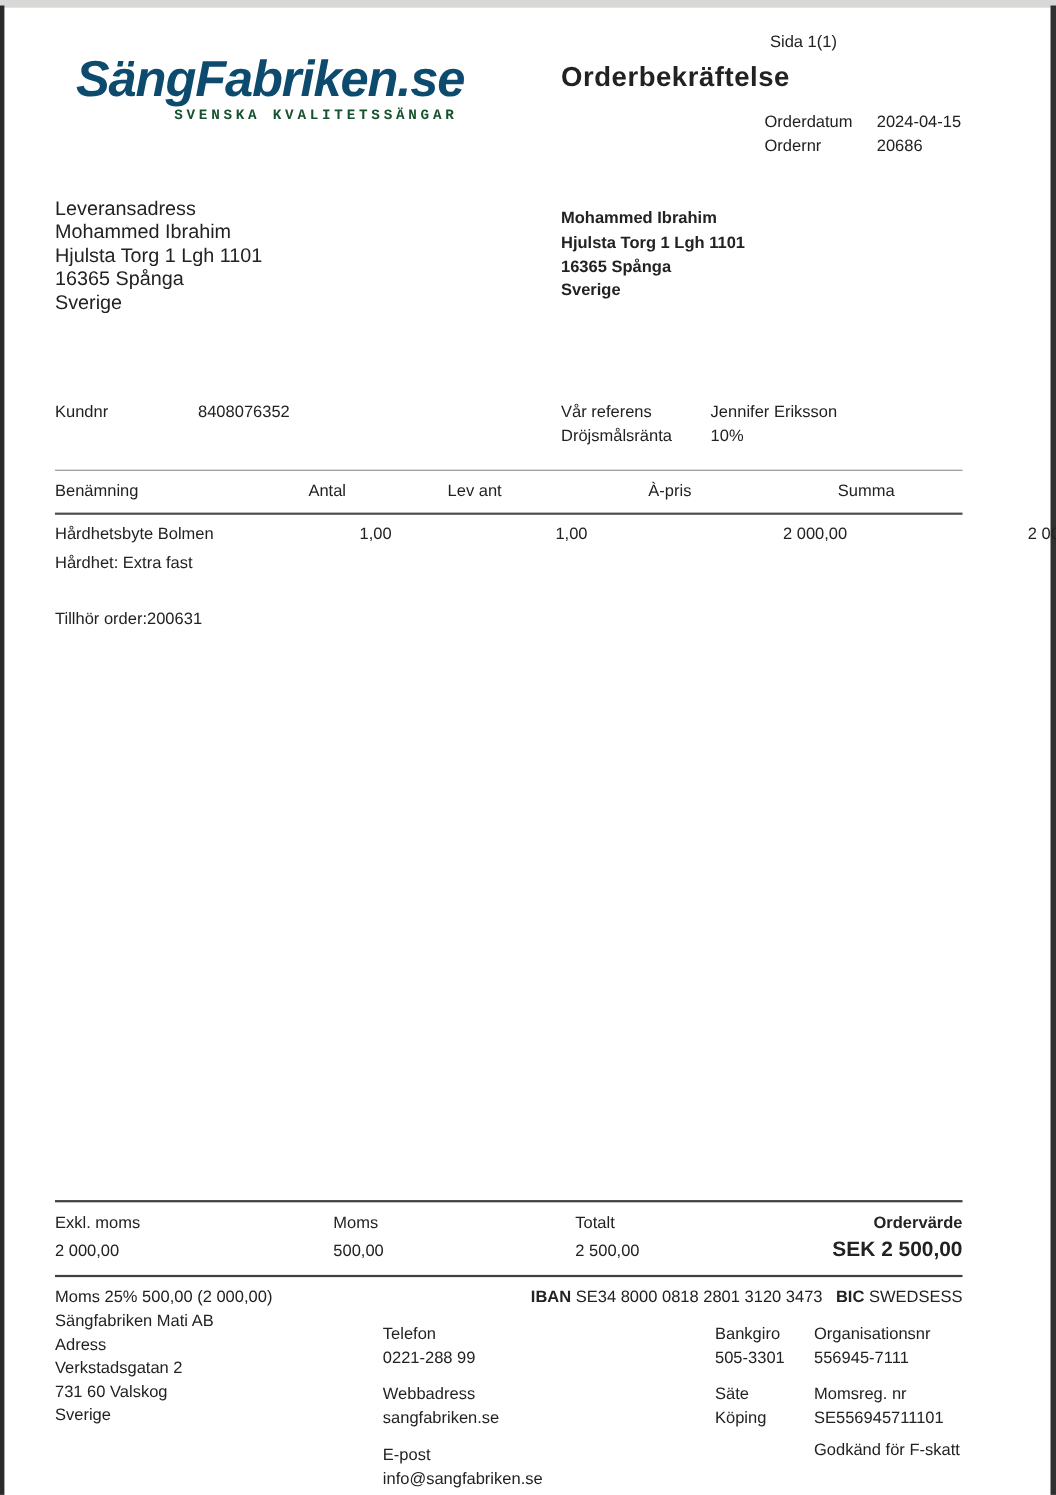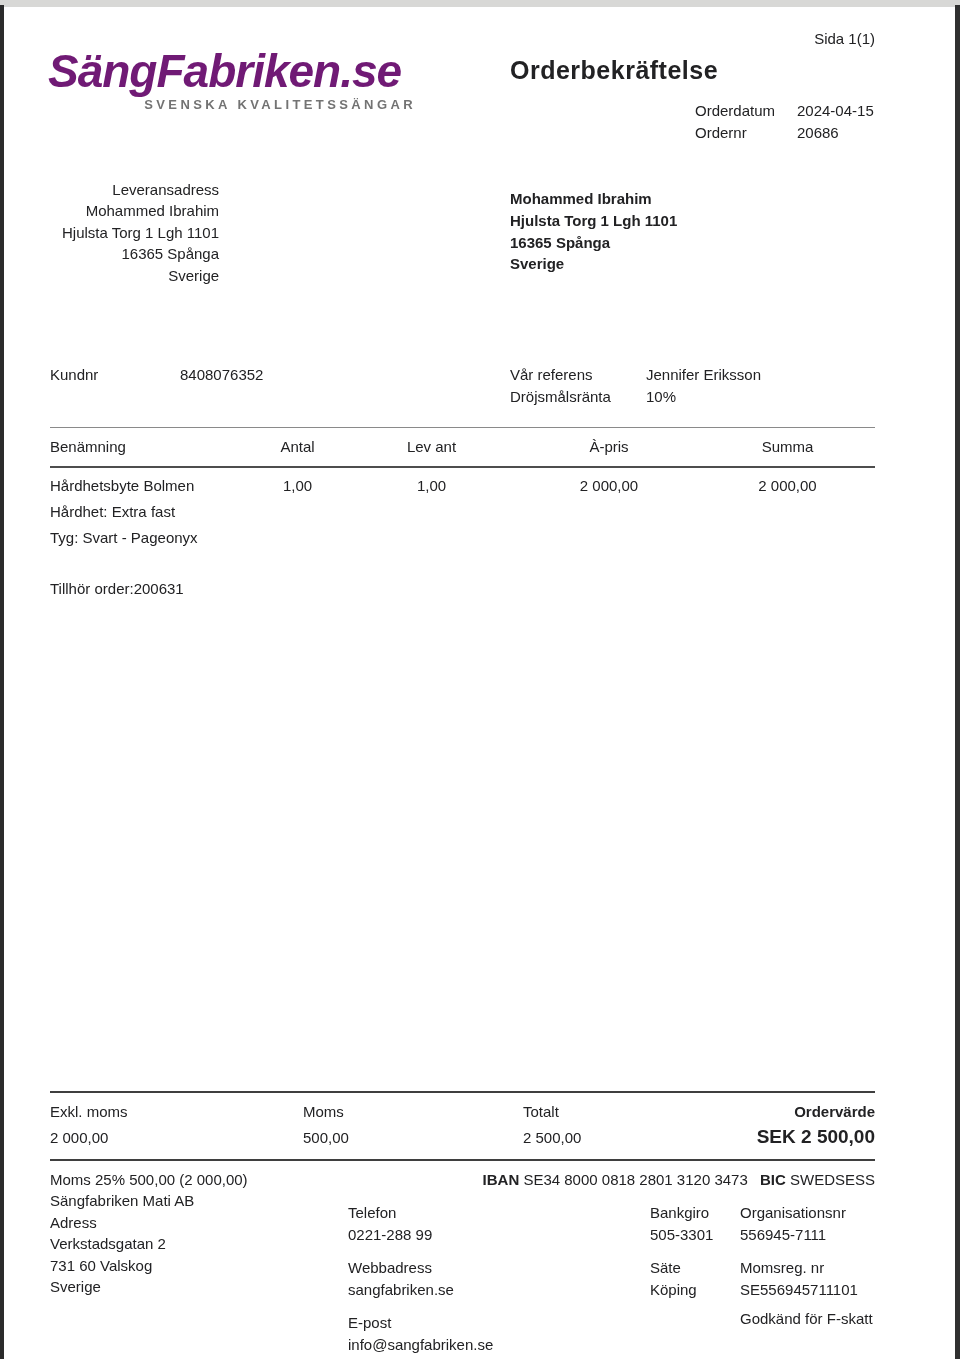--- a/index.html
+++ b/index.html
@@ -22,49 +22,50 @@
   .logo { position:absolute; left:48px; top:48px; width:372px; }
   .logo-brand {
     font-size:46px; font-weight:700; font-style:italic;
     letter-spacing:-1px; line-height:1; white-space:nowrap;
   }
   .logo-tagline {
     margin-top:3px; text-align:right; padding-right:4px;
     font-size:13px; font-weight:600; letter-spacing:3.4px; white-space:nowrap;
   }
 
-  .sida { position:absolute; top:30px; left:700px; width:175px; text-align:right; font-size:15px; }
+  .sida { position:absolute; top:30px; left:700px; width:175px; text-align:left; font-size:15px; }
 
   .doc-title {
     position:absolute; left:510px; top:56px;
     font-size:25px; font-weight:700; letter-spacing:0.5px;
   }
   .order-meta { position:absolute; left:695px; top:100px; font-size:15px; }
   .order-meta .row { display:flex; line-height:22px; }
   .order-meta .lbl { width:102px; }
 
-  .addr-left  { position:absolute; left:62px;  top:179px; font-size:15px; line-height:21.4px;text-align:right; }
+  .addr-left  { position:absolute; left:50px;  top:179px; font-size:18px; line-height:21.4px; }
   .addr-right { position:absolute; left:510px; top:188px; font-size:15px; line-height:21.8px; font-weight:700; }
 
   .refs-left  { position:absolute; left:50px;  top:364px; font-size:15px; display:flex; line-height:21px; }
   .refs-left .lbl { width:130px; }
   .refs-right { position:absolute; left:510px; top:364px; font-size:15px; }
   .refs-right .row { display:flex; line-height:21.5px;gap:11px; }
   .refs-right .lbl { width:125px; }
 
   
   .items { position:absolute; left:50px; top:427px; width:825px; font-size:15px; }
   .items-head {
     display:grid; grid-template-columns:200px 95px 173px 182px 175px;
     border-top:1px solid #8a8a8a; border-bottom:2px solid #4d4d4d;
     padding:10px 0 11px 0;
   }
   .items-row {
     display:grid; grid-template-columns:200px 95px 173px 182px 175px;
     padding-top:9px;
+    gap:44px;
   }
   .cell-r { text-align:center; }
   .item-details { margin-top:5px; }
   .item-details div { line-height:26px; }
   .item-note { margin-top:25px; line-height:26px; }
 
   
   .summary { position:absolute; left:50px; top:1091px; width:825px; font-size:15px; }
   .summary-box { border-top:2px solid #3f3f3f; border-bottom:2px solid #3f3f3f; padding:10px 0 11px 0; }
   .summary-grid { display:grid; grid-template-columns:253px 220px 180px 1fr; }
@@ -85,22 +86,22 @@
 </style>
 </head>
 <body>
 
 <div class="page">
   <div class="edge-top"></div>
   <div class="edge-left"></div>
   <div class="edge-right"></div>
 
   <div class="logo">
-    <div class="logo-brand gold" style="color: #701a75;">SängFabriken.se</div>
-    <div class="logo-tagline gold" style="color: #737373;">SVENSKA KVALITETSSÄNGAR</div>
+    <div class="logo-brand gold" style="color: #0c4a6e; margin-left: 21px;">SängFabriken.se</div>
+    <div class="logo-tagline gold" style="color: #14532d; font-family: Liberation Mono, monospace;">SVENSKA KVALITETSSÄNGAR</div>
   </div>
 
   <div class="sida">Sida 1(1)</div>
 
   <div class="doc-title">Orderbekräftelse</div>
   <div class="order-meta">
     <div class="row">
       <span class="lbl">Orderdatum</span>
       <span>2024-04-15</span>
     </div>
@@ -150,21 +151,20 @@
     </div>
     <div class="items-row">
       <div>Hårdhetsbyte Bolmen</div>
       <div class="cell-r">1,00</div>
       <div class="cell-r">1,00</div>
       <div class="cell-r">2 000,00</div>
       <div class="cell-r">2 000,00</div>
     </div>
     <div class="item-details">
       <div>Hårdhet: Extra fast</div>
-      <div>Tyg: Svart - Pageonyx</div>
     </div>
     <div class="item-note">Tillhör order:200631</div>
   </div>
 
   <div class="summary">
     <div class="summary-box">
       <div class="summary-grid">
         <div>Exkl. moms</div>
         <div>Moms</div>
         <div>Totalt</div>

